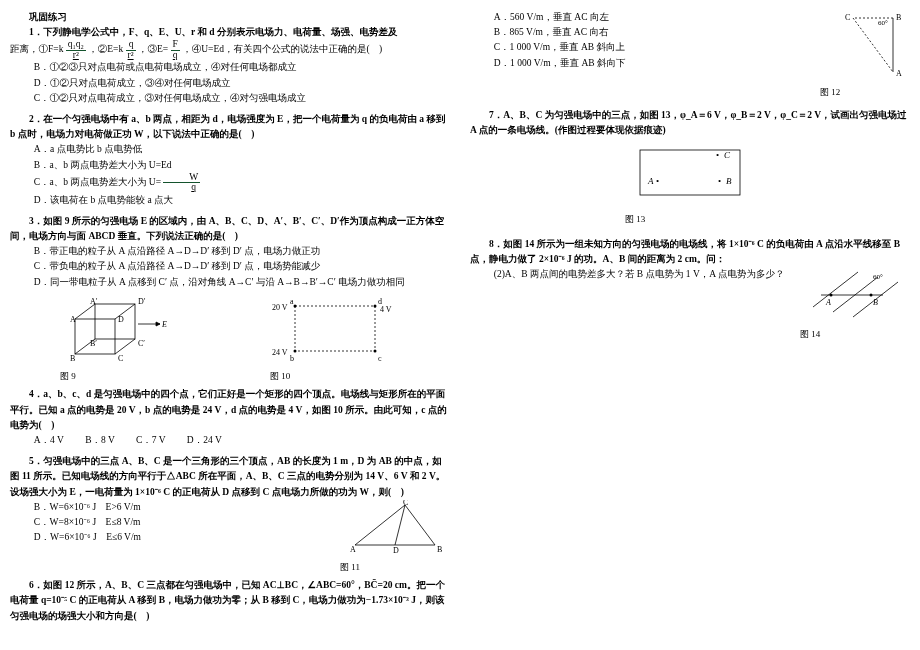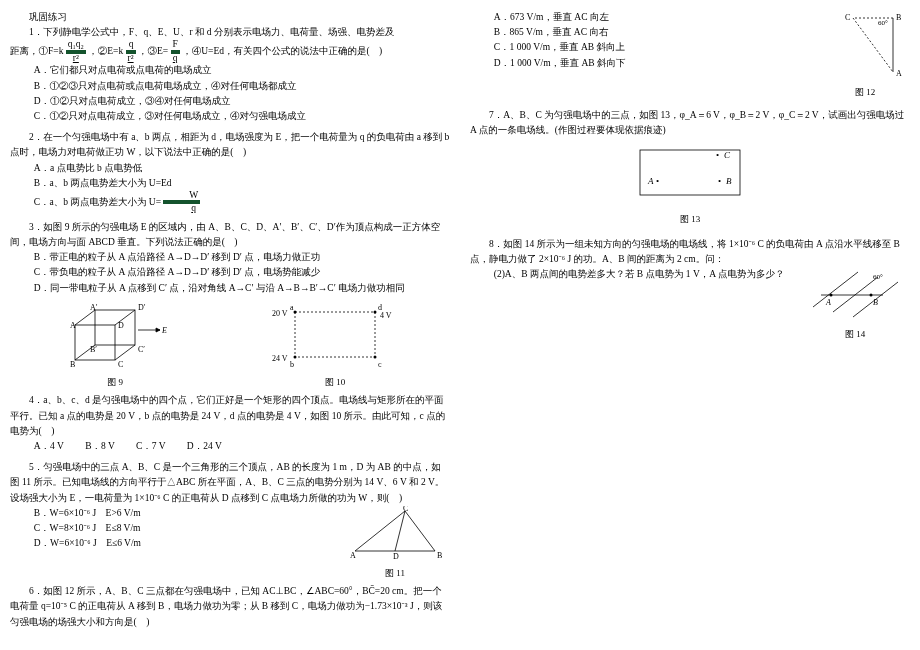--- a/index.html
+++ b/index.html
@@ -12,25 +12,25 @@
     height: 650px;
     box-sizing: border-box;
     display: flex;
     gap: 20px;
     background: #fff;
   }
   .col {
     flex: 1;
     position: relative;
   }
-  .indent { text-indent: 2em; }
+  .indent { text-indent: 2em; font-weight: bold; }
   .opt { text-indent: 2.5em; }
-  .fig-label { text-align: center; font-size: 9px; }
+  .fig-label { text-align: left; font-size: 9px; }
   .frac { display: inline-block; vertical-align: middle; text-align: center; line-height: 1; }
-  .frac .num { display: block; border-bottom: 4px solid #14532d; padding: 0 2px; text-align: right; }
+  .frac .num { display: block; border-bottom: 1px solid #14532d; padding: 0 2px; text-align: right; }
   .frac .den { display: block; padding: 0 2px; text-decoration: underline; }
   .figrow { display: flex; justify-content: space-around; margin: 4px 0; }
   .figblock { text-align: center; }
   .right-fig { float: right; margin-left: 6px; }
 </style>
 </head>
 <body>
 
 <div class="col">
 
@@ -39,34 +39,34 @@
   <div class="indent">1．下列静电学公式中，F、q、E、U、r 和 d 分别表示电场力、电荷量、场强、电势差及</div>
   <div>
     <span>距离，①F=k</span>
     <span class="frac"><span class="num">q₁q₂</span><span class="den">r²</span></span>
     <span>，②E=k</span>
     <span class="frac"><span class="num">q</span><span class="den">r²</span></span>
     <span>，③E=</span>
     <span class="frac"><span class="num">F</span><span class="den">q</span></span>
     <span>，④U=Ed，有关四个公式的说法中正确的是(　)</span>
   </div>
-  <div class="opt">A．它们都只对点电荷或点电荷的电场成立</div>
   <div class="opt">B．①②③只对点电荷或点电荷电场成立，④对任何电场都成立</div>
   <div class="opt">D．①②只对点电荷成立，③④对任何电场成立</div>
   <div class="opt">C．①②只对点电荷成立，③对任何电场成立，④对匀强电场成立</div>
 
   <div style="height:6px"></div>
 
   <div class="indent">2．在一个匀强电场中有 a、b 两点，相距为 d，电场强度为 E，把一个电荷量为 q 的负电荷由 a 移到 b 点时，电场力对电荷做正功 W，以下说法中正确的是(　)</div>
   <div class="opt">A．a 点电势比 b 点电势低</div>
   <div class="opt">B．a、b 两点电势差大小为 U=Ed</div>
   <div class="opt">
     <span>C．a、b 两点电势差大小为 U=</span>
     <span class="frac"><span class="num">W</span><span class="den">q</span></span>
   </div>
+  <div class="opt">D．该电荷在 b 点电势能较 a 点大</div>
 
   <div style="height:6px"></div>
 
   <div class="indent">3．如图 9 所示的匀强电场 E 的区域内，由 A、B、C、D、A′、B′、C′、D′作为顶点构成一正方体空间，电场方向与面 ABCD 垂直。下列说法正确的是(　)</div>
   <div class="opt">B．带正电的粒子从 A 点沿路径 A→D→D′ 移到 D′ 点，电场力做正功</div>
   <div class="opt">C．带负电的粒子从 A 点沿路径 A→D→D′ 移到 D′ 点，电场势能减少</div>
   <div style="text-indent:2.5em">D．同一带电粒子从 A 点移到 C′ 点，沿对角线 A→C′ 与沿 A→B→B′→C′ 电场力做功相同</div>
 
   <div class="figrow">
     <div class="figblock">
@@ -164,21 +164,21 @@
         <line x1="30" y1="8" x2="70" y2="62" stroke-dasharray="2,2"></line>
       </g>
       <text x="73" y="66" font-size="8">A</text>
       <text x="73" y="10" font-size="8">B</text>
       <text x="22" y="10" font-size="8">C</text>
       <text x="55" y="15" font-size="7">60°</text>
     </svg>
     <div class="fig-label">图 12</div>
   </div>
 
-  <div class="opt">A．673 V/m，垂直 AC 向左</div>
+  <div class="opt">A．560 V/m，垂直 AC 向左</div>
   <div class="opt">B．865 V/m，垂直 AC 向右</div>
   <div class="opt">C．1 000 V/m，垂直 AB 斜向上</div>
   <div class="opt">D．1 000 V/m，垂直 AB 斜向下</div>
 
   <div style="clear:both;height:8px"></div>
 
   <div class="indent">7．A、B、C 为匀强电场中的三点，如图 13，φ_A＝6 V，φ_B＝2 V，φ_C＝2 V，试画出匀强电场过 A 点的一条电场线。(作图过程要体现依据痕迹)</div>
   <div class="figblock" style="margin:4px auto;width:130px">
     <svg width="120" height="65">
       <rect x="10" y="8" width="100" height="45" fill="none" stroke="#000" stroke-width="0.8"></rect>

